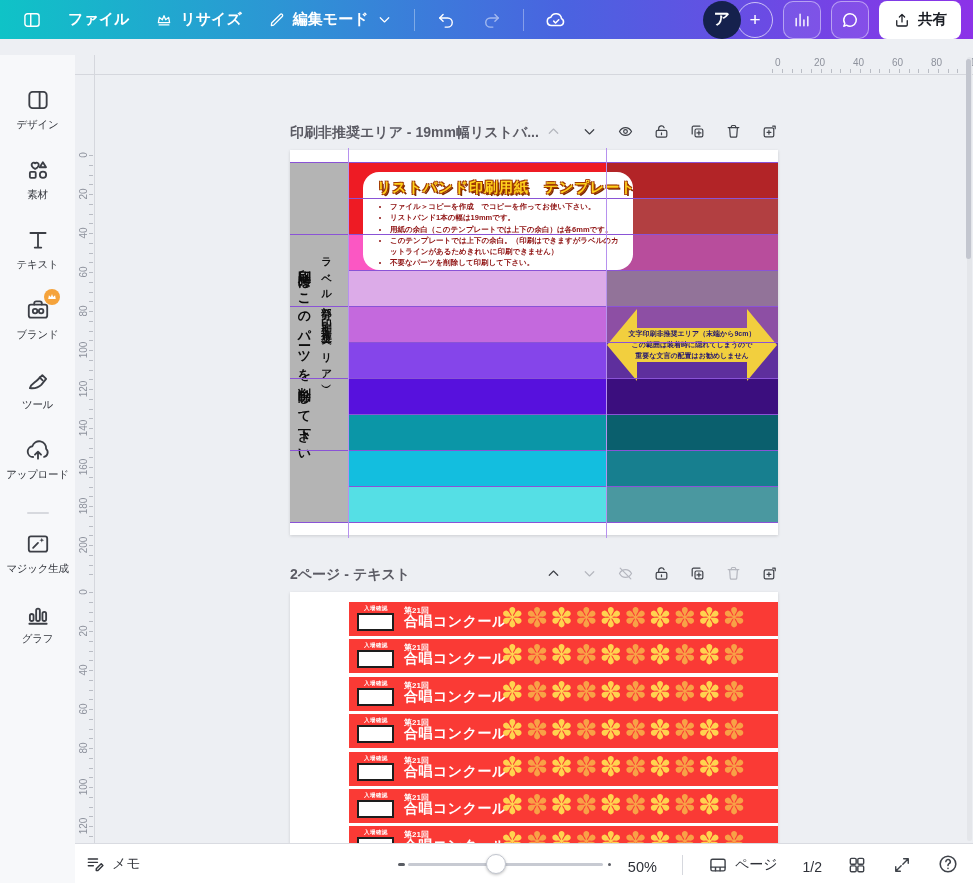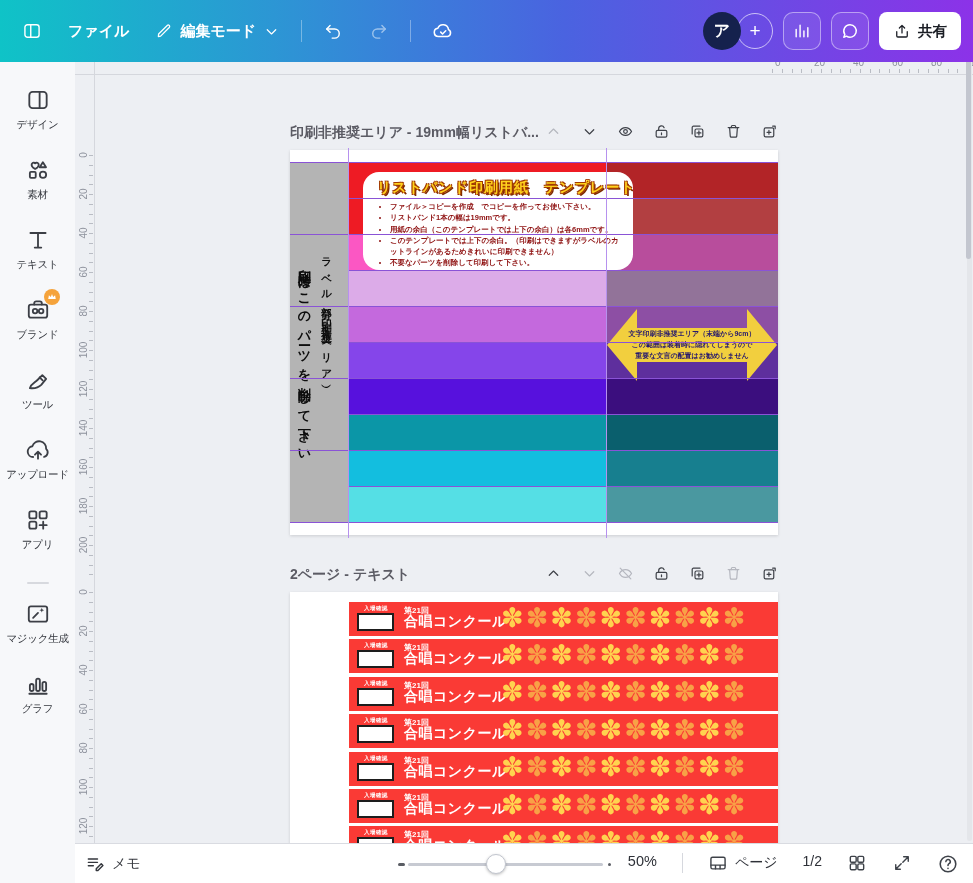--- a/index.html
+++ b/index.html
@@ -4,21 +4,21 @@
 <style>
 *{box-sizing:border-box}
 html,body{margin:0;padding:0}
 body{width:973px;height:883px;overflow:hidden;background:#edeff3;font-family:"Liberation Sans","DejaVu Sans",sans-serif;color:#2c2f36}
 button{background:none;border:0;padding:0;font:inherit;color:inherit;cursor:pointer}
 .i{display:inline-flex;width:24px;height:24px;flex:none}
 .i svg{width:100%;height:100%}
 .i16{width:17px;height:17px}.i18{width:18px;height:18px}.i20{width:20px;height:20px}.i22{width:22px;height:22px}.i26{width:26px;height:26px}
 
 
-.topbar{position:absolute;left:0;top:0;width:973px;height:62px;background:linear-gradient(90deg,#0fc3c7 0%,#2e93d5 30%,#4a63e0 58%,#8c32e8 100%);display:flex;align-items:center;justify-content:space-between;padding:12px 12px;z-index:20}
+.topbar{position:absolute;left:0;top:0;width:973px;height:39px;background:linear-gradient(90deg,#0fc3c7 0%,#2e93d5 30%,#4a63e0 58%,#8c32e8 100%);display:flex;align-items:center;justify-content:space-between;padding:12px 12px;z-index:20}
 .tb-left{display:flex;align-items:center;gap:6px;color:#fff}
 .tb-btn{display:flex;align-items:center;gap:7px;color:#fff;font-weight:bold;font-size:15px;padding:8px 10px;border-radius:8px;white-space:nowrap}
 .tb-div{width:1px;height:22px;background:rgba(255,255,255,.35);margin:0 5px}
 .dim{opacity:.5}
 .tb-right{display:flex;align-items:center;gap:10px}
 .avatar{width:38px;height:38px;border-radius:50%;background:#15214d;color:#fff;font-weight:bold;font-size:16px;display:flex;align-items:center;justify-content:center;position:relative;z-index:2}
 .plus-btn{width:36px;height:36px;border-radius:50%;border:1.6px solid rgba(255,255,255,.65);color:#fff;font-size:19px;display:flex;align-items:center;justify-content:center;margin-left:-14px}
 .tb-sq{width:38px;height:38px;border-radius:10px;border:1px solid rgba(255,255,255,.45);background:rgba(255,255,255,.08);display:flex;align-items:center;justify-content:center;color:#fff}
 .share-btn{height:38px;border-radius:8px;background:#fff;color:#1a1d24;font-weight:bold;font-size:14.5px;display:flex;align-items:center;gap:7px;padding:0 14px}
 
@@ -78,21 +78,21 @@
 .b-l2{position:absolute;left:55px;top:11px;font-size:14px;font-weight:bold;color:#fff;letter-spacing:.5px;white-space:nowrap}
 .b-flowers{position:absolute;left:152px;top:0;height:34px;display:flex;align-items:center;gap:2px;font-size:27px;line-height:1}
 .b-flowers span{display:block;transform:translateY(-1px)}
 
 .scroll-track{position:absolute;right:1px;top:2px;width:5px;height:784px;background:#e4e6ea;border-radius:3px}
 .scroll-thumb{position:absolute;right:1px;top:2px;width:5px;height:200px;background:#c3c6cf;border-radius:3px}
 
 
 .bottombar{position:absolute;left:75px;right:0;bottom:0;height:40px;background:#fff;border-top:1px solid #d9dbe1;display:flex;align-items:center;padding:0 14px 0 10px;color:#33363c;z-index:20}
 .memo{display:flex;gap:7px;font-size:14px;align-items:center;color:#33363c}
-.bb-right{margin-left:auto;display:flex;align-items:flex-start;gap:25px}
+.bb-right{margin-left:auto;display:flex;align-items:flex-end;gap:25px}
 .slider{width:195px;height:22px;position:relative}
 .track{position:absolute;left:0;top:10px;width:100%;height:3px;background:#c7cad2;border-radius:2px}
 .cap-l{position:absolute;left:-10px;top:10px;width:7px;height:3px;background:#5a5d64;border-radius:2px}
 .cap-r{position:absolute;right:-8px;top:10px;width:3px;height:3px;background:#5a5d64;border-radius:2px}
 .thumb{position:absolute;left:78px;top:1px;width:20px;height:20px;border-radius:50%;background:#fff;border:1px solid #c2c6cf;box-shadow:0 1px 3px rgba(0,0,0,.25)}
 .bb-pct{font-size:14.5px;color:#2e3138}
 .bb-div{width:1px;height:20px;background:#d6d8de}
 .bb-item{display:flex;align-items:center;gap:7px;font-size:14px;color:#2e3138}
 .bb-item .i{color:#3e4249}
 </style>
@@ -108,20 +108,29 @@
             <path d="M10.5 4.5v15"></path>
           </svg>
         </span>
       </button>
     <button class="tb-btn">
         <span>ファイル</span>
       </button>
     <button class="tb-btn">
         <span class="i i18">
           <svg viewBox="0 0 24 24" fill="none" stroke="currentColor" stroke-width="1.7" stroke-linecap="round" stroke-linejoin="round">
+            <path d="M4.5 15.5l1.3-7 4 3.2L12 6.2l2.2 5.5 4-3.2 1.3 7z"></path>
+            <path d="M5.5 18.5h13"></path>
+          </svg>
+        </span>
+        <span>リサイズ</span>
+      </button>
+    <button class="tb-btn">
+        <span class="i i18">
+          <svg viewBox="0 0 24 24" fill="none" stroke="currentColor" stroke-width="1.7" stroke-linecap="round" stroke-linejoin="round">
             <path d="M4.5 19.5l3-.7L19 7.3a1.9 1.9 0 0 0-2.7-2.7L4.8 16.1z"></path>
           </svg>
         </span>
         <span>編集モード</span>
         <span class="i i16">
           <svg viewBox="0 0 24 24" fill="none" stroke="currentColor" stroke-width="1.7" stroke-linecap="round" stroke-linejoin="round">
             <path d="M6 9.5l6 6 6-6"></path>
           </svg>
         </span>
       </button>
@@ -240,31 +249,20 @@
       <span class="sb-label">ツール</span>
     </div>
     <div class="sb-item">
       <span class="i i26">
         <svg viewBox="0 0 24 24" fill="none" stroke="currentColor" stroke-width="1.7" stroke-linecap="round" stroke-linejoin="round">
           <path d="M7.5 18.5a5 5 0 0 1-.7-9.95A6.5 6.5 0 0 1 19.5 11a4.3 4.3 0 0 1-1.9 7.4"></path>
           <path d="M12 20v-6.5m0 0l-2.8 2.8M12 13.5l2.8 2.8"></path>
         </svg>
       </span>
       <span class="sb-label">アップロード</span>
-    </div>
-    <div class="sb-item">
-      <span class="i i26">
-        <svg viewBox="0 0 24 24" fill="none" stroke="currentColor" stroke-width="1.7" stroke-linecap="round" stroke-linejoin="round">
-          <rect x="4" y="4" width="6.5" height="6.5" rx="1.5"></rect>
-          <rect x="13.5" y="4" width="6.5" height="6.5" rx="1.5"></rect>
-          <rect x="4" y="13.5" width="6.5" height="6.5" rx="1.5"></rect>
-          <path d="M16.8 13.5V20M13.5 16.8H20"></path>
-        </svg>
-      </span>
-      <span class="sb-label">アプリ</span>
     </div>
     <div class="sb-divider">
       <i></i>
     </div>
     <div class="sb-item">
       <span class="i i26">
         <svg viewBox="0 0 24 24" fill="none" stroke="currentColor" stroke-width="1.7" stroke-linecap="round" stroke-linejoin="round">
           <rect x="3.5" y="5" width="17" height="14" rx="2"></rect>
           <path d="M7.5 15.5L12 11"></path>
           <path d="M15.5 6.3l.6 1.6 1.6.6-1.6.6-.6 1.6-.6-1.6-1.6-.6 1.6-.6z" fill="currentColor" stroke="none"></path>

